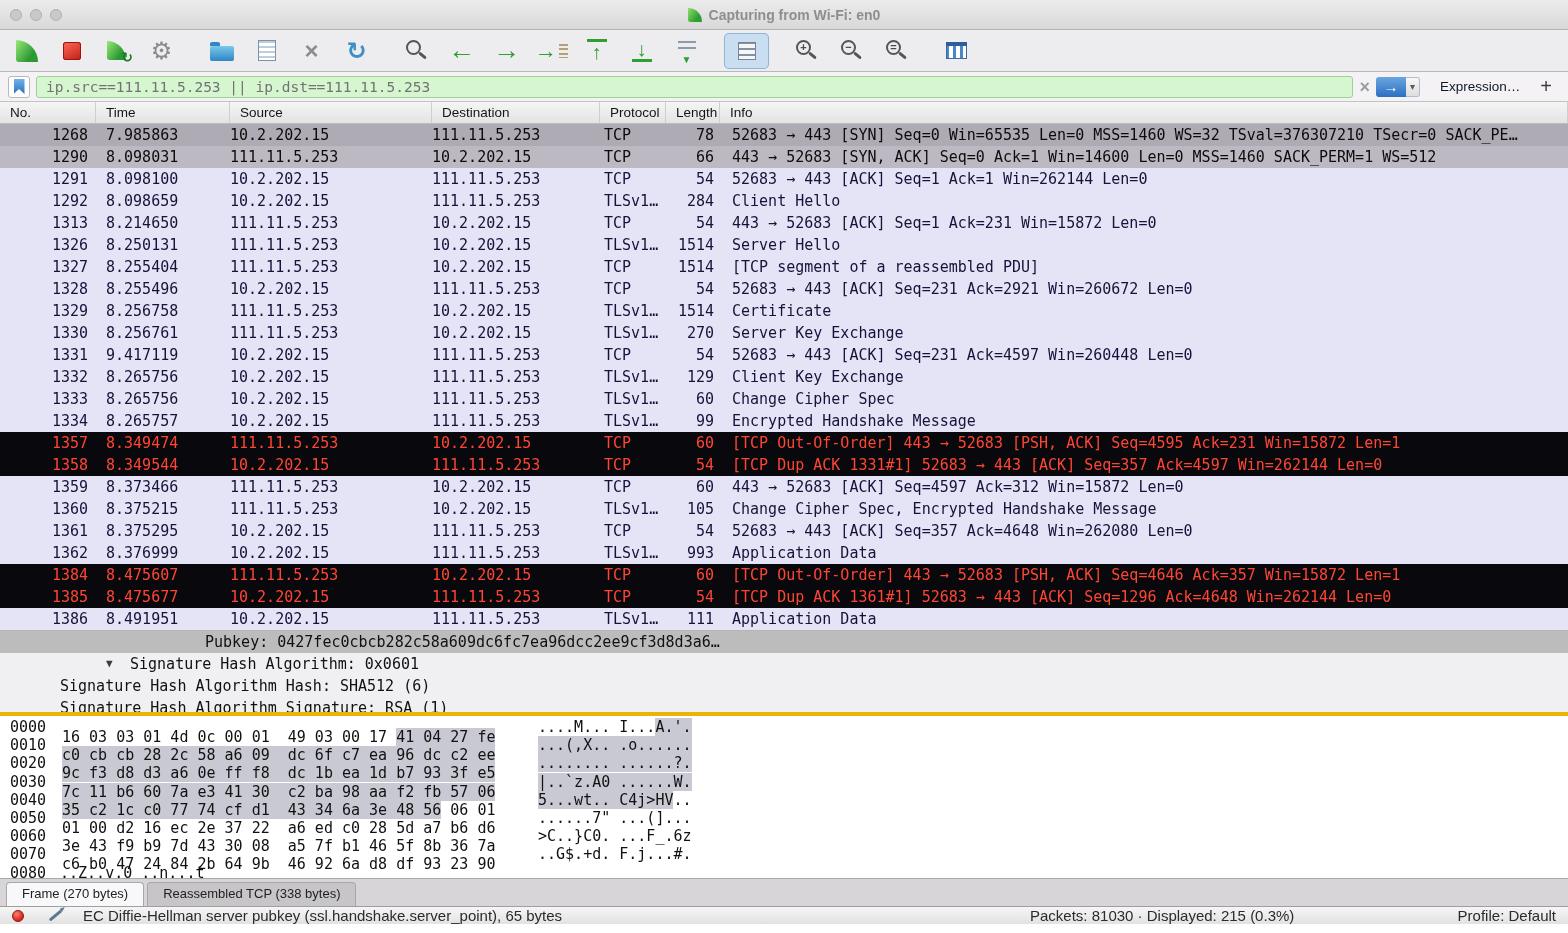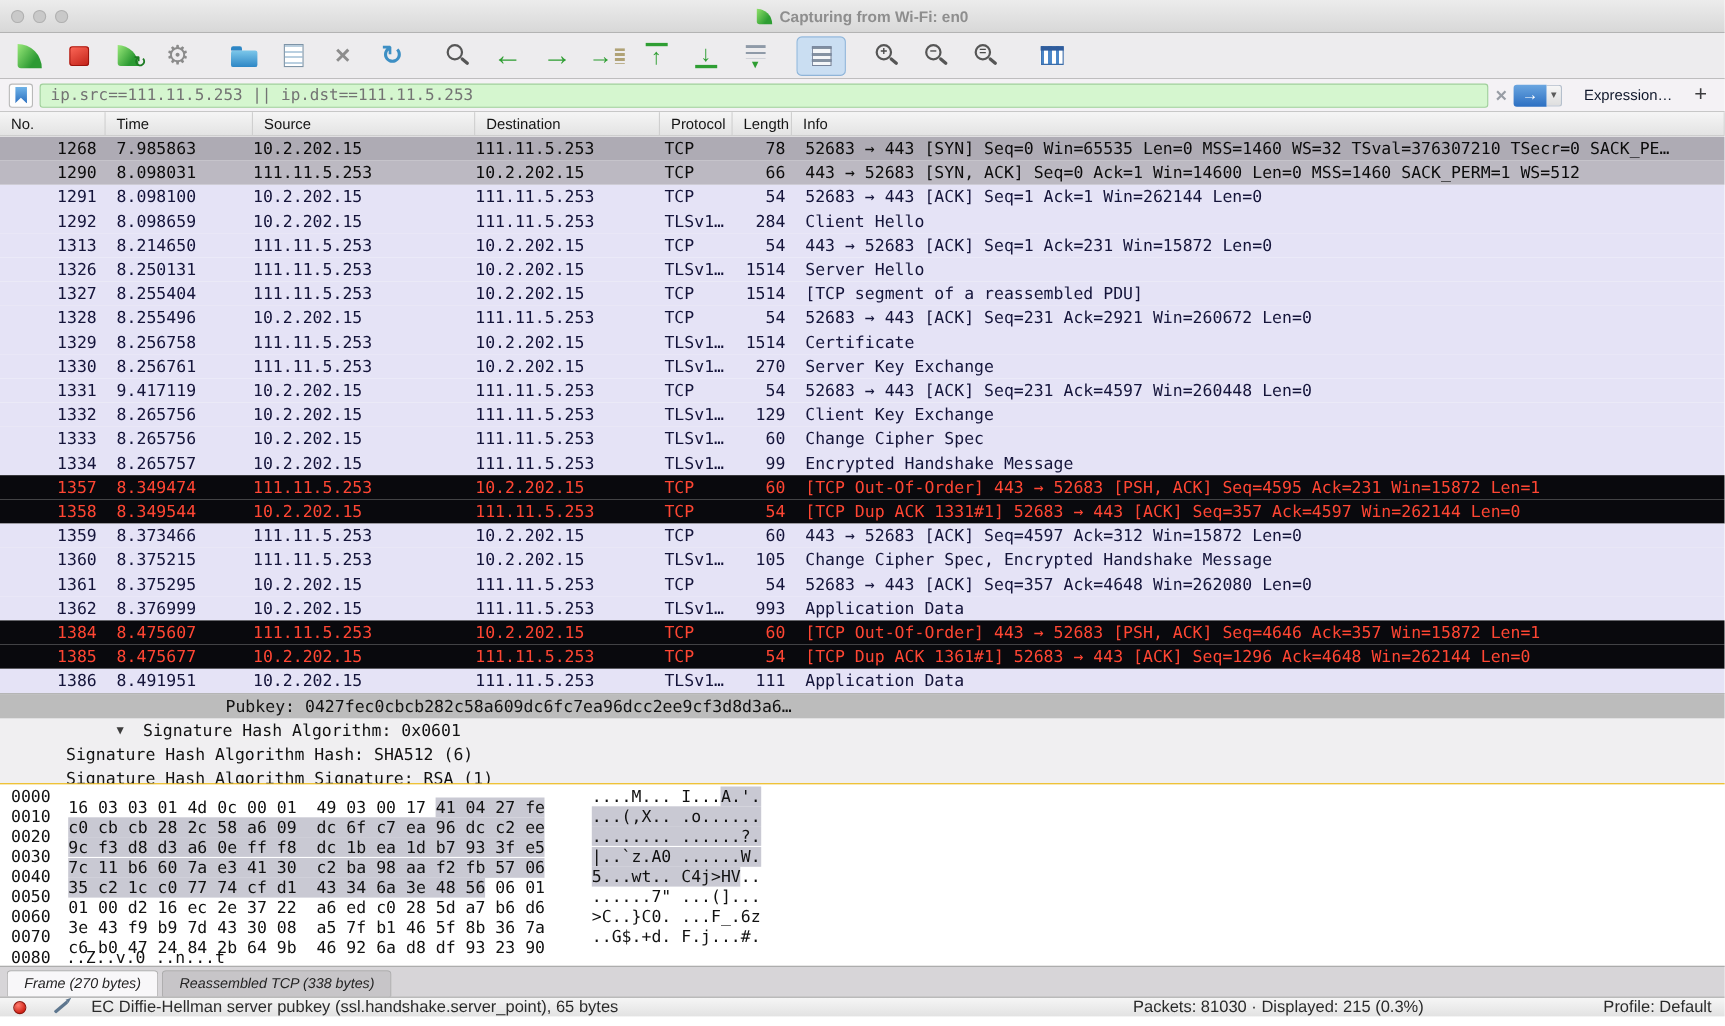--- a/index.html
+++ b/index.html
@@ -89,30 +89,30 @@
   .detail-pane{flex:0 0 82px;background:#f0eff1;border-top:1px solid #b5b5b5;
     font-family:"DejaVu Sans Mono",monospace;font-size:15px;color:#111;overflow:hidden;}
   .dline{height:22px;line-height:22px;white-space:nowrap;position:relative;}
   .dline.sel{background:#bcbcbc;}
   .ind-0{padding-left:130px;}
   .ind-1{padding-left:60px;}
   .ind-2{padding-left:205px;}
   .exp{position:absolute;left:106px;top:0;font-size:11px;color:#3c3c3c;}
 
   
-  .hex-pane{flex:0 0 166px;background:#fff;border-top:1px solid #eab308;
+  .hex-pane{flex:0 0 166px;background:#fff;border-top:4px solid #eab308;
     font-family:"DejaVu Sans Mono",monospace;font-size:15px;color:#111;padding-top:2px;overflow:hidden;}
   .hrow{height:18.2px;line-height:18.2px;display:flex;}
   .hoff{flex:0 0 54px;padding-left:10px;white-space:pre;}
   .hhex{flex:0 0 470px;margin-left:8px;white-space:pre;margin-top:10px;}
   .hascii{margin-left:6px;white-space:pre;}
   .hl{background:#c9c9d3;}
 
   
-  .byte-tabs{flex:0 0 28px;background:#d7d5d8;border-top:1px solid #a9a9a9;display:flex;align-items:flex-end;padding-left:6px;gap:3px;font-style:italic;}
+  .byte-tabs{flex:0 0 28px;background:#d7d5d8;border-top:1px solid #a9a9a9;display:flex;align-items:flex-end;padding-left:6px;gap:3px;}
   .btab{height:24px;line-height:22px;padding:0 15px;font-size:13px;color:#222;background:#c7c5c8;
     border:1px solid #a8a8a8;border-bottom:none;border-radius:4px 4px 0 0;white-space:nowrap;}
   .btab.active{background:#f8f7f9;}
 
   
   .statusbar{flex:1;background:linear-gradient(#f6f6f6,#e2e2e2);border-top:1px solid #9f9f9f;
     display:flex;align-items:center;position:relative;font-size:15px;color:#2b2b2b;white-space:nowrap;}
   .rec-dot{width:12px;height:12px;border-radius:50%;background:radial-gradient(circle at 35% 30%,#ff7d70,#d3261a 70%);border:1px solid #8e150d;margin-left:12px;flex:0 0 12px;}
   .pencil{width:15px;height:3px;background:#5d768e;transform:rotate(-40deg);position:relative;margin-left:24px;border-radius:1px;flex:0 0 15px;}
   .pencil::after{content:"";position:absolute;right:-5px;top:-1px;border-left:5px solid #5d768e;border-top:2.5px solid transparent;border-bottom:2.5px solid transparent;}

